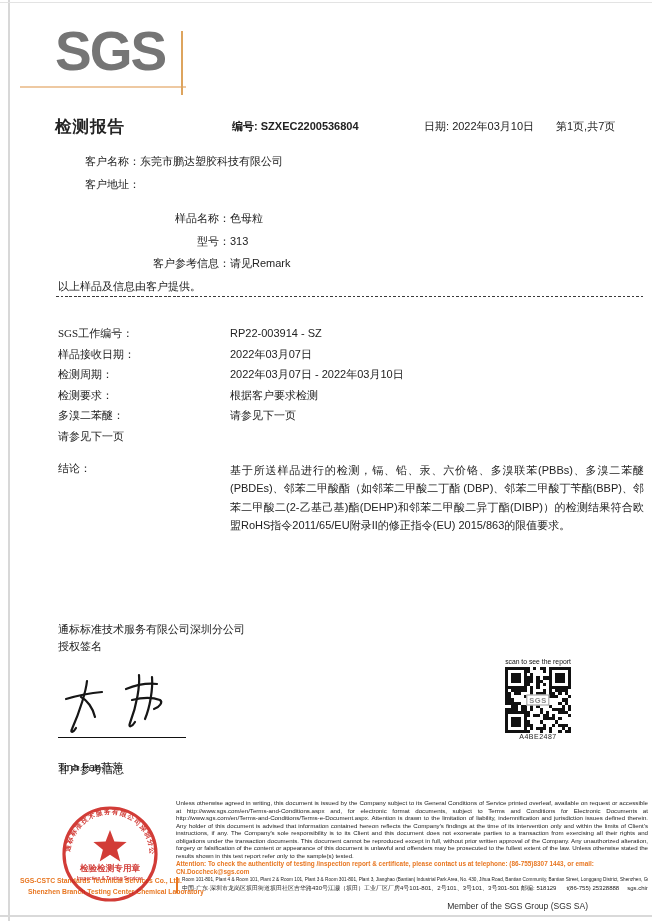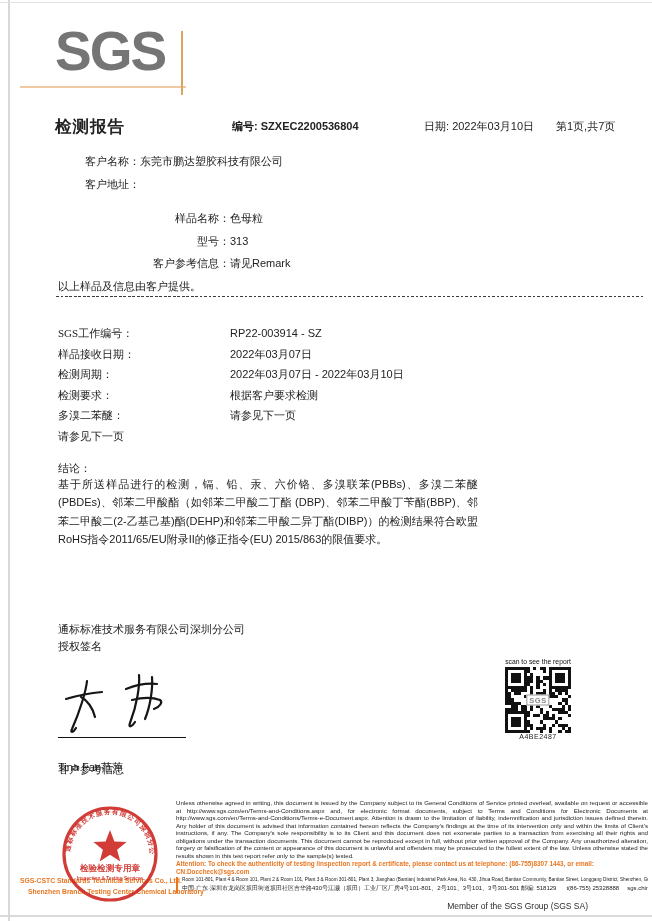--- a/index.html
+++ b/index.html
@@ -33,21 +33,21 @@
   .client-block { position:absolute; left:58px; top:154px; width:570px; }
   .client-block .row { margin-bottom:9px;text-align:right; }
   .client-block .samples { margin-top:20px; }
   .client-block .samples .row { margin-bottom:8.5px; }
   .client-block .note { font-size:11px; margin-top:3px; }
   .dash-line { position:absolute; left:56px; top:296px; width:588px; height:1px;
     background:repeating-linear-gradient(90deg,#3a3a3a 0 2.5px,transparent 2.5px 4.5px); }
 
   .job-block { position:absolute; left:58px; top:326px; width:586px; }
   .job-block .row { margin-bottom:6.6px; }
-  .job-block .concl { margin-top:18px;flex-direction:column; }
+  .job-block .concl { margin-top:18px; }
   .job-block .concl .para { width:420px; line-height:18.4px; text-align:justify; }
 
   
   .sig-block { position:absolute; left:58px; top:622px; width:320px; font-size:11px; }
   .sig-block .co { margin-bottom:2px; }
   .sig-svg { position:absolute; left:2px; top:45px; }
   .sig-line { position:absolute; left:0px; top:115px; width:128px; border-bottom:1.6px solid #111; }
   .sig-name { position:absolute; left:0px; top:120px;margin-top:18px; }
   .sig-title { position:absolute; left:0px; top:140px; }
 

